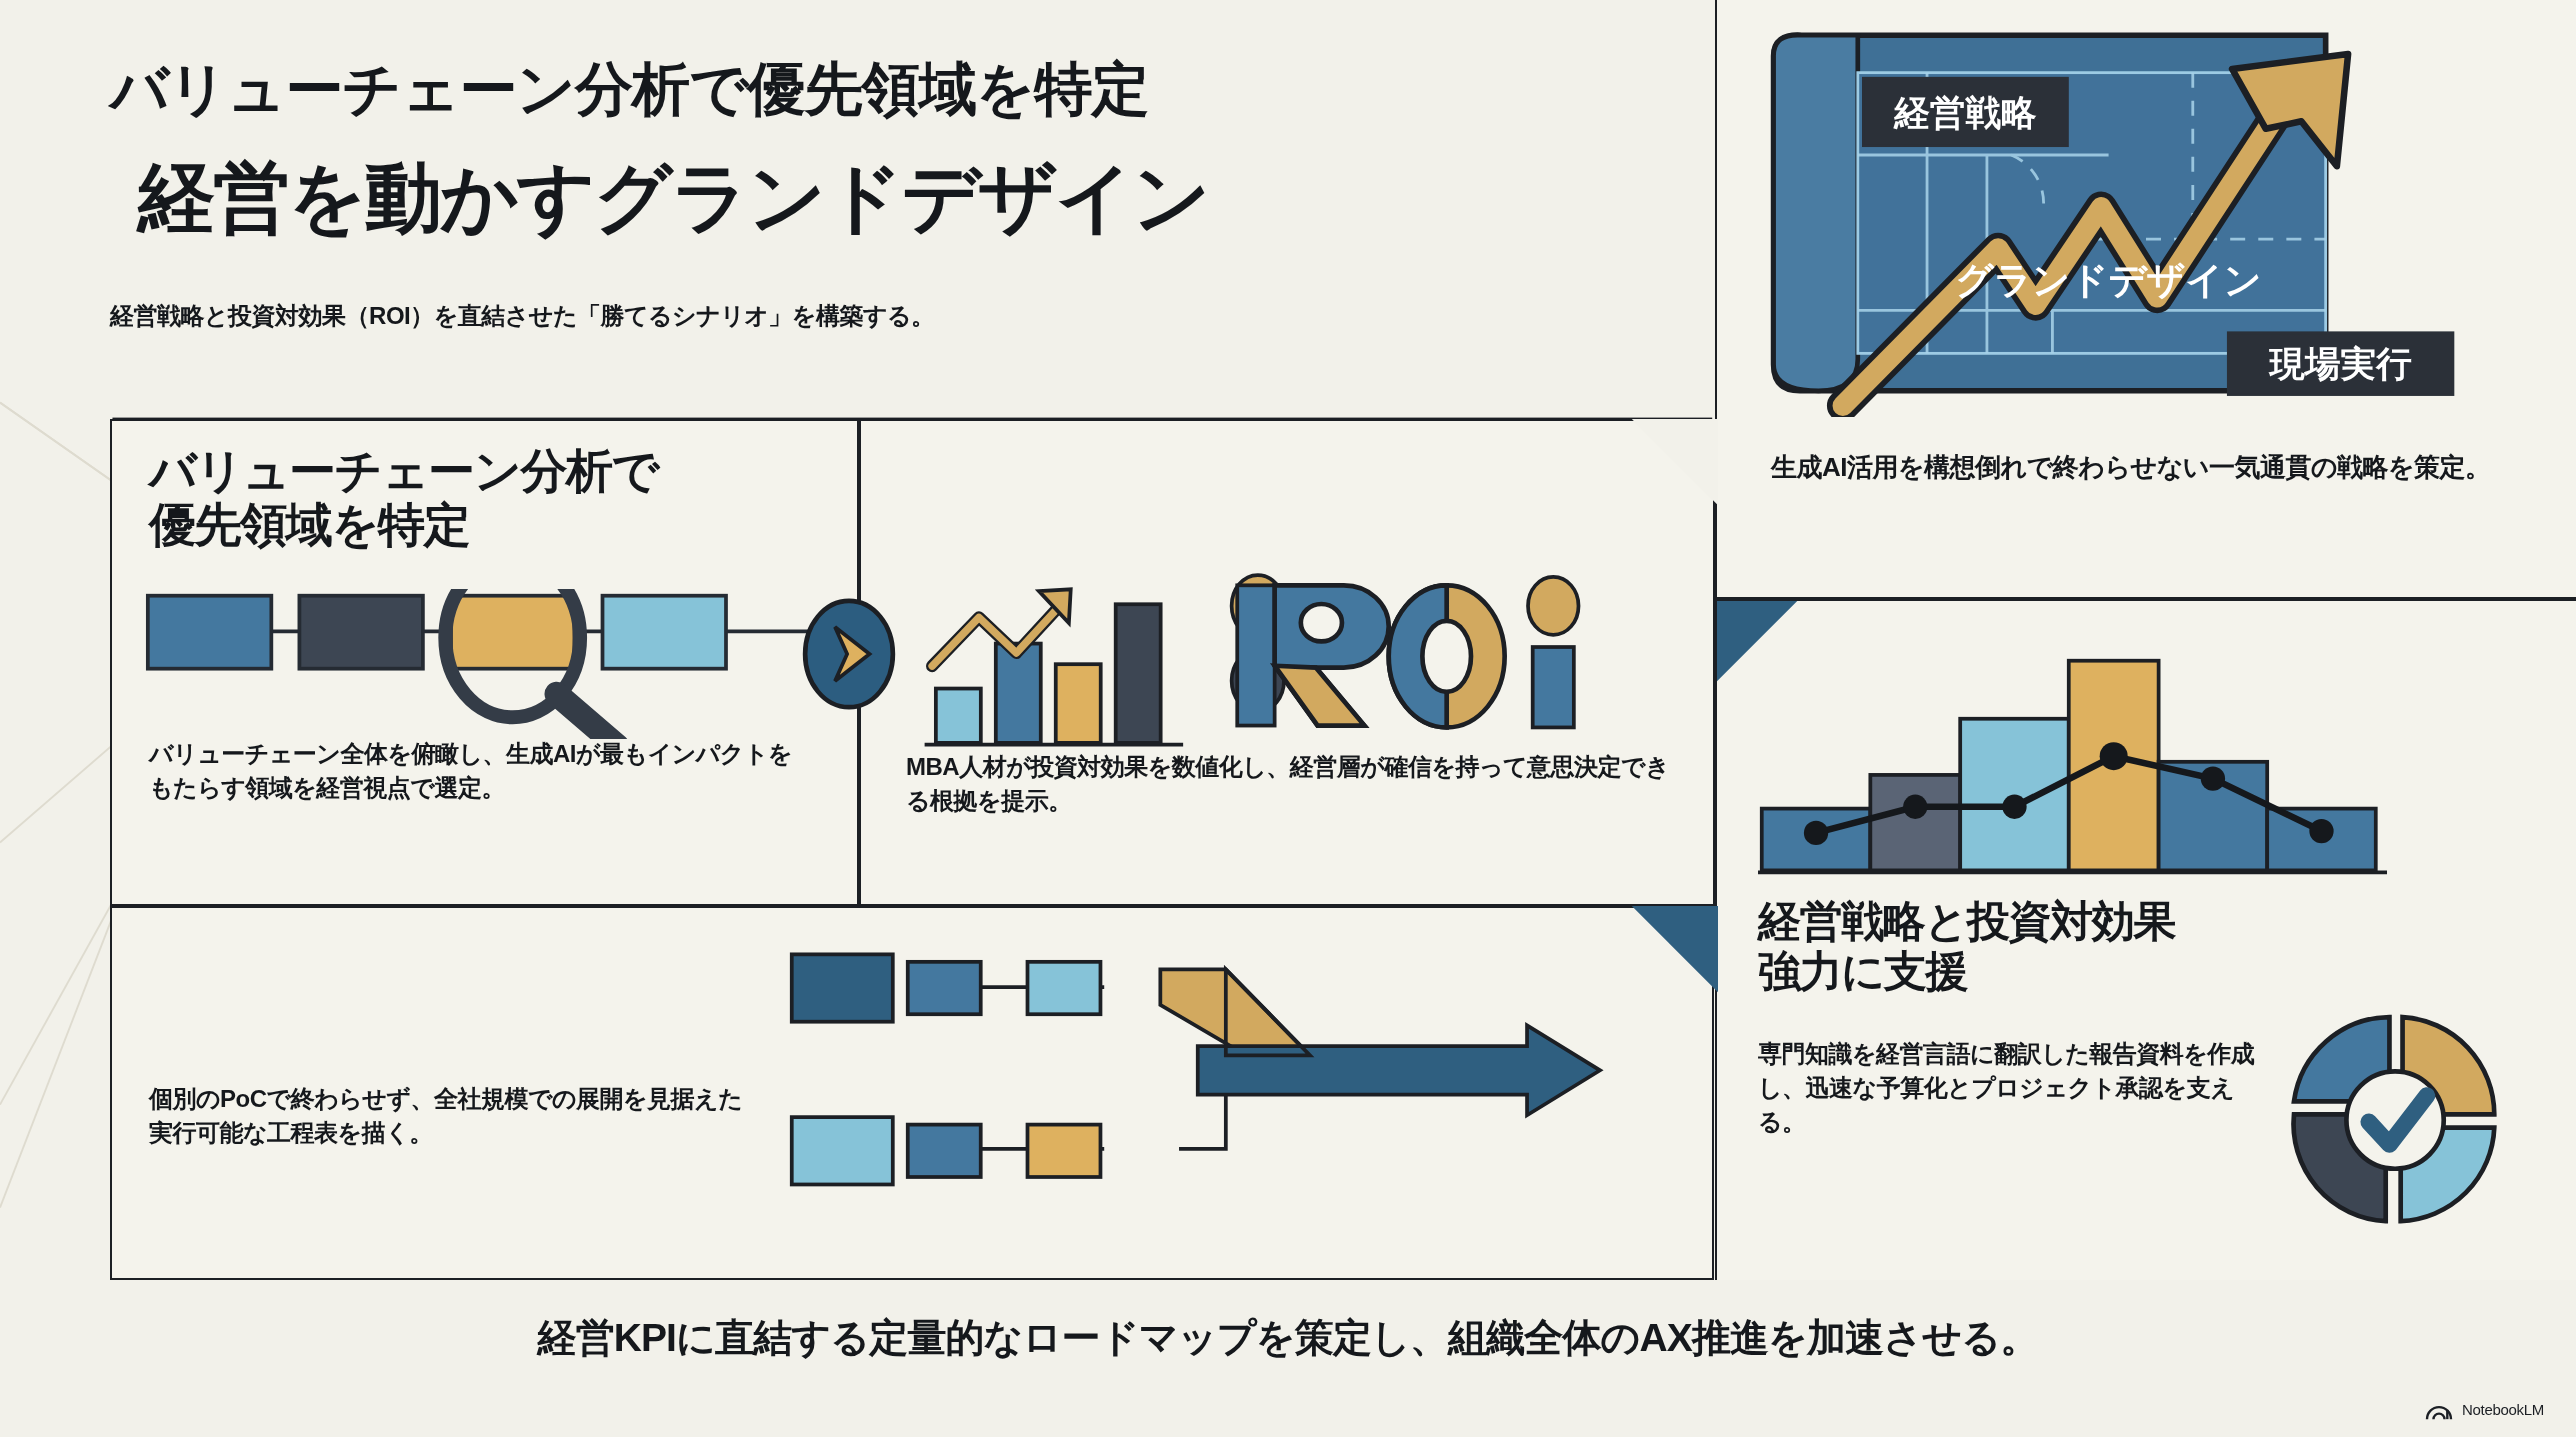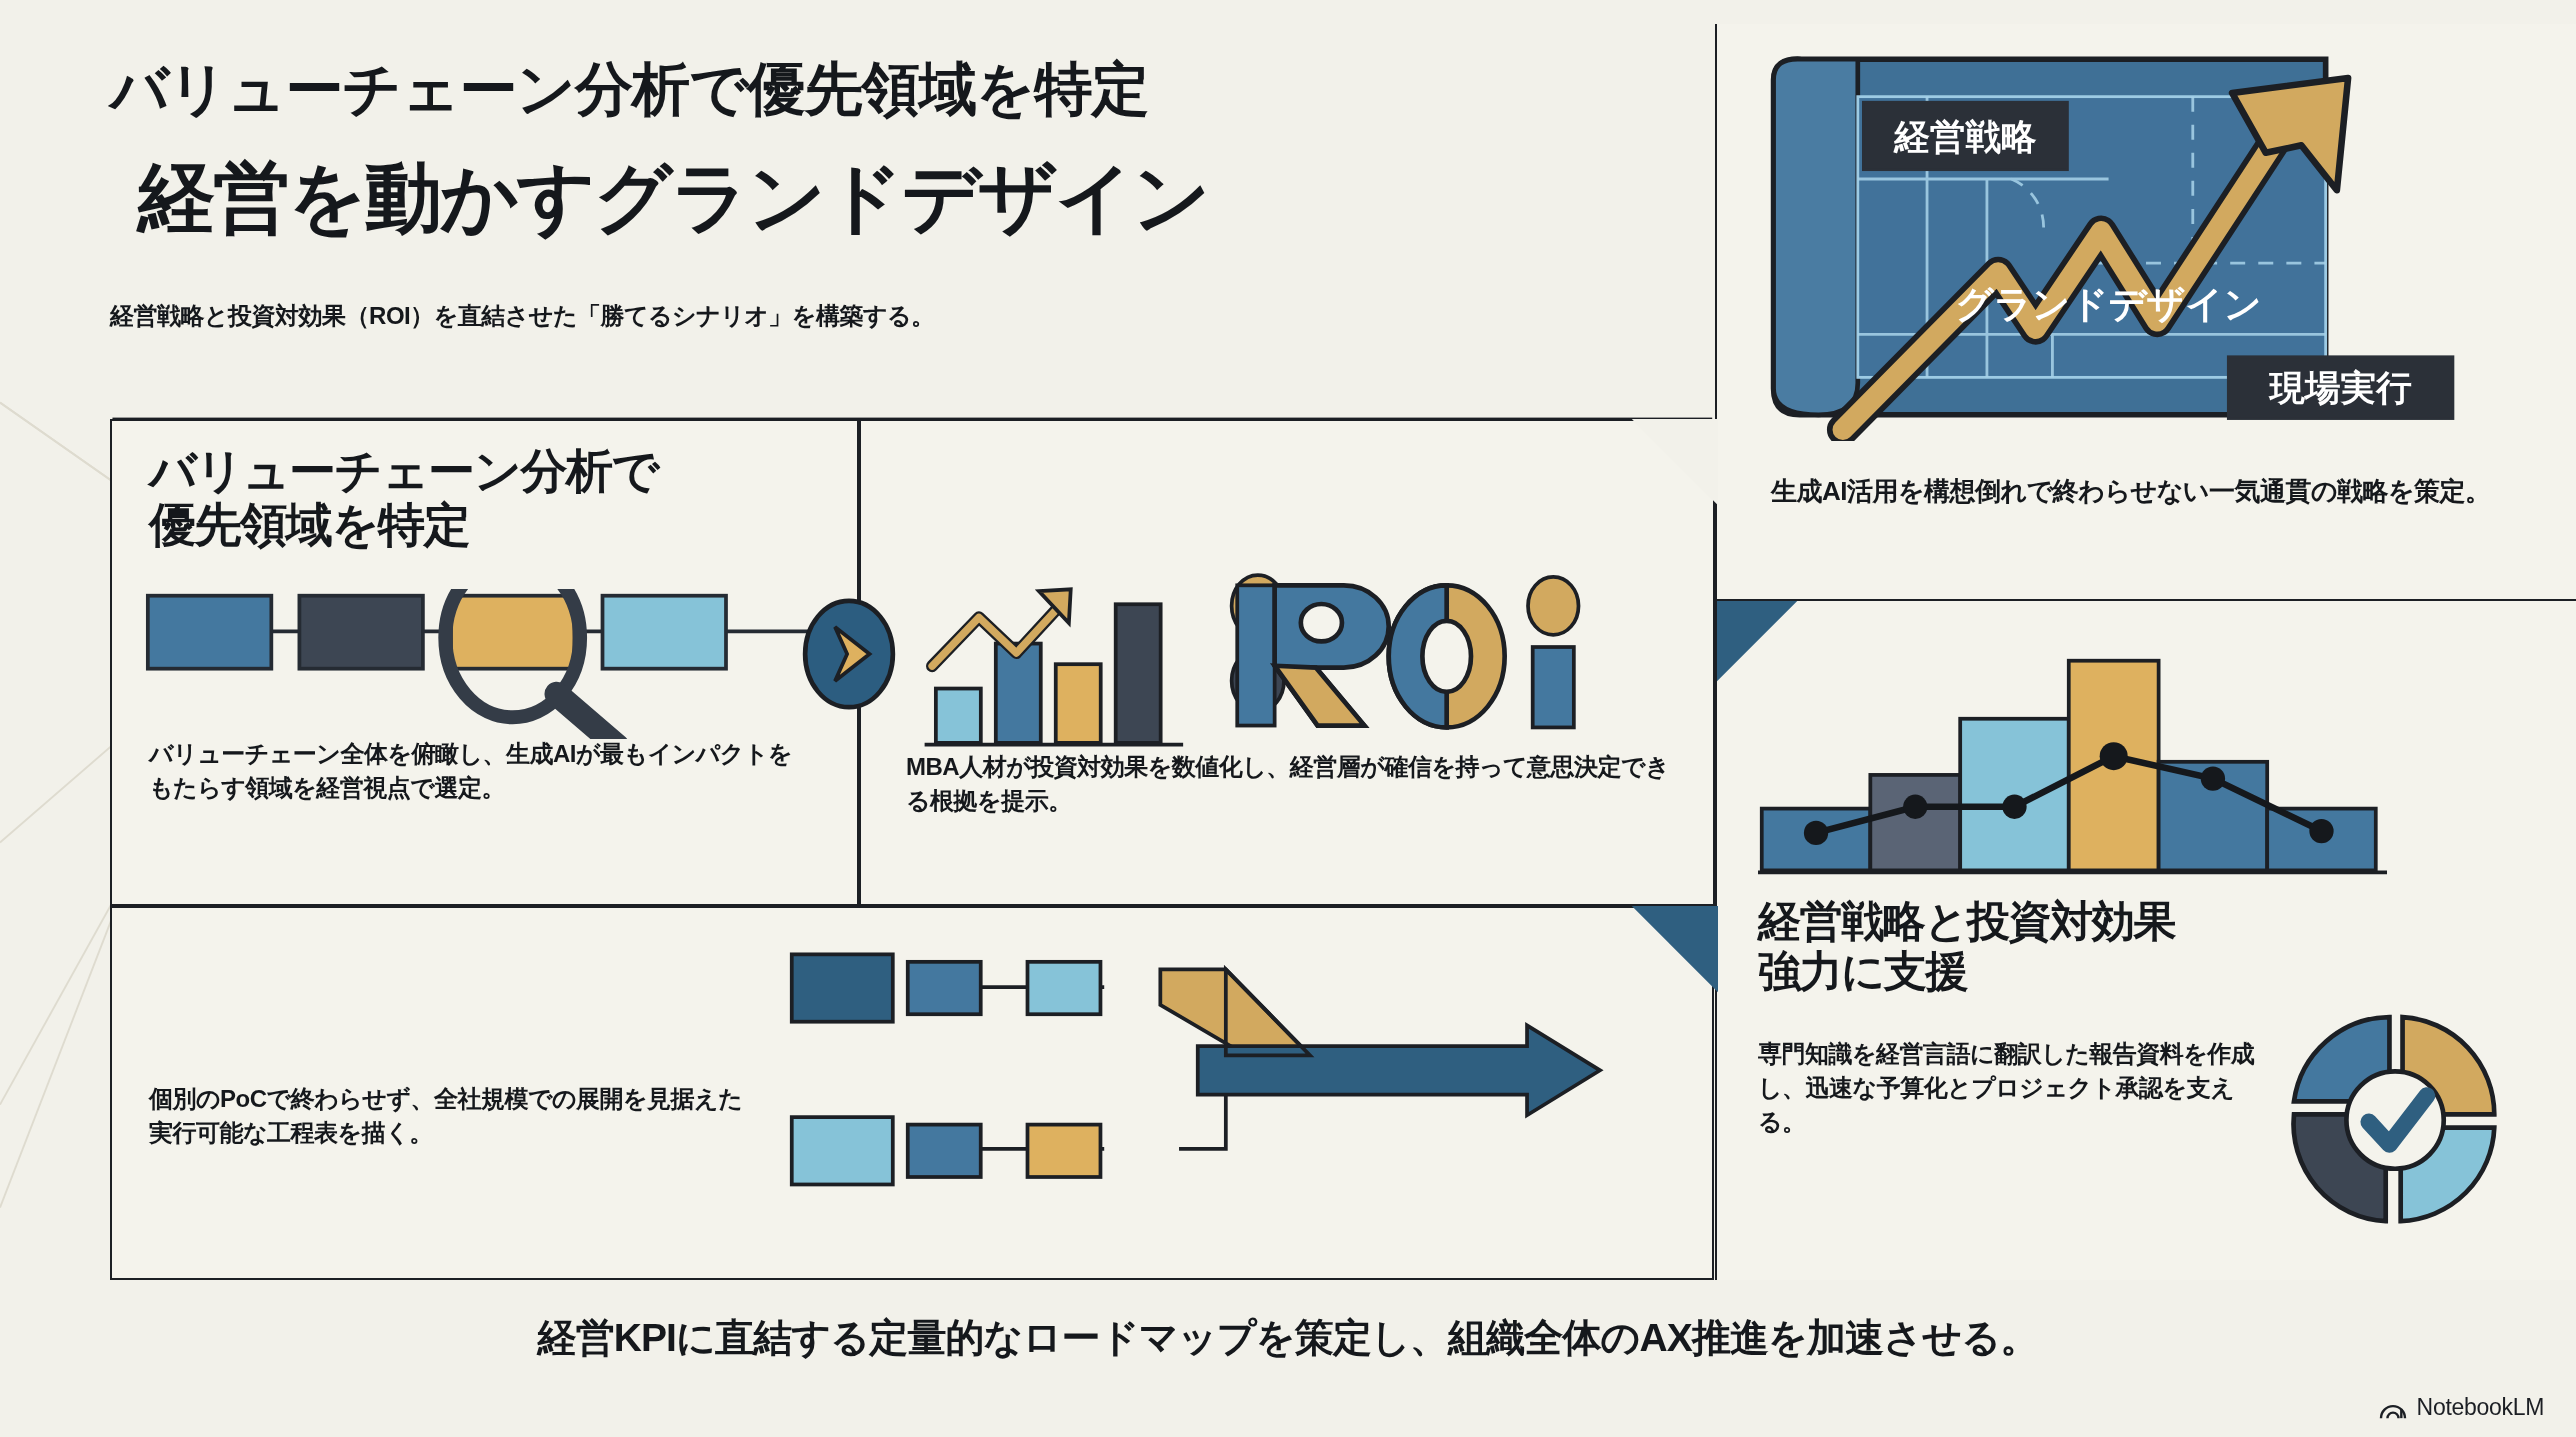--- a/index.html
+++ b/index.html
@@ -33,21 +33,21 @@
   #hdr-sub{
     position:absolute;left:110px;top:300px;
     font-size:24px;font-weight:700;letter-spacing:-0.5px;
     white-space:nowrap;
   }
 
   
   #card-a{left:110px;top:419px;width:749px;height:487px;}
   #card-b{left:859px;top:419px;width:856px;height:487px;}
   #card-c{left:110px;top:906px;width:1604px;height:374px;}
-  #card-r1{left:1715px;top:0px;width:861px;height:599px;border-top:none;border-right:none;margin-top:24px;}
+  #card-r1{left:1715px;top:0px;width:861px;height:599px;border-top:none;border-right:none;}
   #card-r2{left:1715px;top:599px;width:861px;height:681px;border-right:none;border-bottom:none;}
 
   .card-title{
     position:absolute;font-weight:700;letter-spacing:-1.4px;line-height:1.16;
   }
   .card-body{
     position:absolute;font-weight:700;letter-spacing:-0.5px;line-height:1.42;
   }
 
   #a-title{left:37px;top:22.5px;font-size:47px;}
@@ -62,21 +62,21 @@
 
   
   #banner{
     position:absolute;left:0;top:1281px;width:2576px;height:114px;
     display:flex;align-items:center;justify-content:center;
     font-size:39px;font-weight:700;letter-spacing:-0.9px;
   }
   #brand{
     position:absolute;right:32px;bottom:17px;
     display:flex;align-items:center;gap:9.4px;
-    font-size:23px;font-weight:400;color:#1c1f24;letter-spacing:-0.3px;
+    font-size:15px;font-weight:400;color:#1c1f24;letter-spacing:-0.3px;
   }
   svg{display:block;}
 </style>
 </head>
 <body>
 
 <svg class="bg-lines" width="2576" height="1438" viewBox="0 0 2752 1536">
   <g stroke="#dedbcf" stroke-width="2" fill="none">
     <path d="M0,430 L300,640 L0,900"></path>
     <path d="M0,430 L300,640 L120,980"></path>

